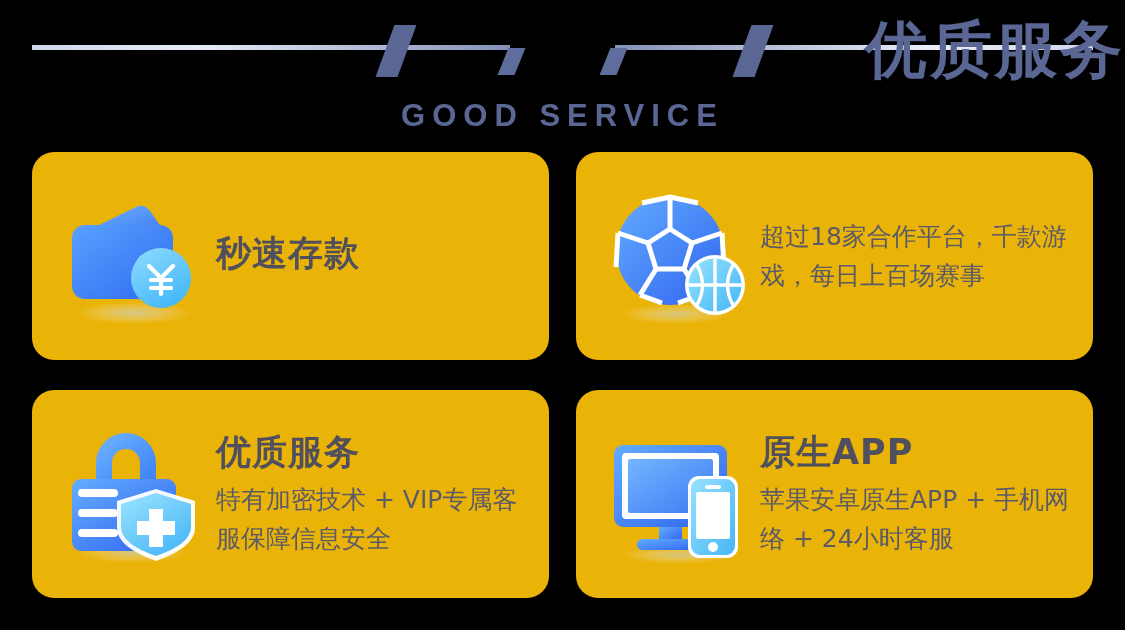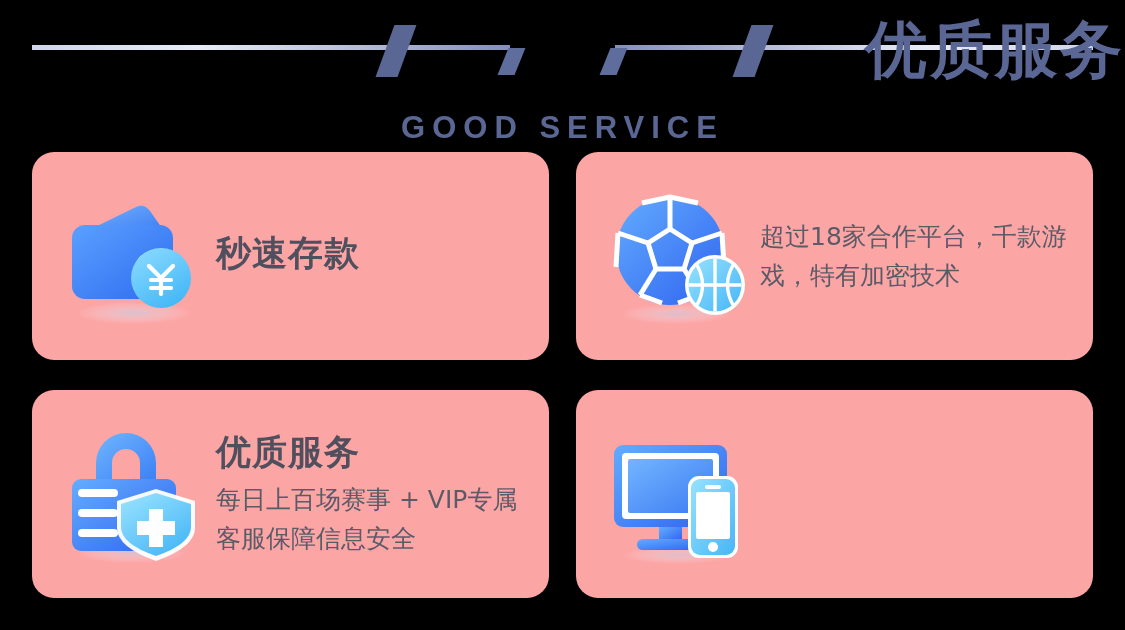--- a/index.html
+++ b/index.html
@@ -92,39 +92,38 @@
     position: absolute;
     left: 0;
     top: 98px;
     width: 1125px;
     text-align: center;
     font-size: 31px;
     font-weight: bold;
     color: #5a6694;
     letter-spacing: 7px;
     line-height: 36px;
-    margin-top: 12px;
   }
 
   
   .grid {
     position: absolute;
     left: 32px;
     top: 152px;
     width: 1061px;
     height: 446px;
     display: grid;
     grid-template-columns: 517px 517px;
     grid-template-rows: 208px 208px;
     column-gap: 27px;
     row-gap: 30px;
   }
 
   .card {
-    background: #fca5a5;
+    background: #eab308;
     border-radius: 22px;
     position: relative;
     display: flex;
     align-items: center;
     padding-left: 28px;
     overflow: hidden;
   }
 
   .card-icon {
     width: 150px;
@@ -260,21 +259,21 @@
         <circle cx="111" cy="104" r="26.5" fill="url(#bg2)"></circle>
         <g stroke="#ffffff" stroke-width="3.4" fill="none">
           <line x1="111" y1="77.5" x2="111" y2="130.5"></line>
           <line x1="84.5" y1="104" x2="137.5" y2="104"></line>
           <path d="M93 84 Q104 104 93 124"></path>
           <path d="M129 84 Q118 104 129 124"></path>
         </g>
       </svg>
     </div>
     <div class="card-text">
-      <div class="card-desc">超过18家合作平台，千款游戏，特有加密技术</div>
+      <div class="card-desc">超过18家合作平台，千款游戏，每日上百场赛事</div>
     </div>
   </div>
 
   <div class="card">
     <div class="card-icon">
       <svg viewBox="0 0 150 150" xmlns="http://www.w3.org/2000/svg">
         <defs>
           <linearGradient id="lg" x1="0" y1="0" x2="1" y2="1">
             <stop offset="0%" stop-color="#64adff"></stop>
             <stop offset="100%" stop-color="#2f63ef"></stop>
@@ -300,21 +299,21 @@
           <rect x="18" y="90" width="40" height="8" rx="4"></rect>
           <rect x="18" y="110" width="40" height="8" rx="4"></rect>
         </g>
         <path d="M96 70 L135 82 L135 109 Q135 128 96 142 Q57 128 57 109 L57 82 Z" fill="#ffffff" opacity="0.95"></path>
         <path d="M96 74 L131 85 L131 108 Q131 125 96 137 Q61 125 61 108 L61 85 Z" fill="url(#shd)"></path>
         <path d="M89 90 h14 v12 h12 v14 h-12 v12 h-14 v-12 h-12 v-14 h12 Z" fill="#ffffff"></path>
       </svg>
     </div>
     <div class="card-text">
       <div class="card-title">优质服务</div>
-      <div class="card-desc">每日上百场赛事 + VIP专属客服保障信息安全</div>
+      <div class="card-desc">特有加密技术 + VIP专属客服保障信息安全</div>
     </div>
   </div>
 
   <div class="card">
     <div class="card-icon">
       <svg viewBox="0 0 150 150" xmlns="http://www.w3.org/2000/svg">
         <defs>
           <linearGradient id="mg" x1="0" y1="0" x2="1" y2="1">
             <stop offset="0%" stop-color="#63acff"></stop>
             <stop offset="100%" stop-color="#2f63ef"></stop>
@@ -338,15 +337,19 @@
         <rect x="24" y="40" width="85" height="54" rx="2" fill="url(#msc)"></rect>
         <rect x="55" y="108" width="23" height="14" fill="url(#mg)"></rect>
         <rect x="33" y="120" width="67" height="11" rx="5.5" fill="url(#mg)"></rect>
         <rect x="84" y="57" width="50" height="82" rx="11" fill="#ffffff"></rect>
         <rect x="87" y="60" width="44" height="76" rx="9" fill="url(#phg)"></rect>
         <rect x="92" y="73" width="34" height="47" rx="2" fill="#ffffff"></rect>
         <rect x="101" y="66" width="16" height="4" rx="2" fill="#ffffff"></rect>
         <circle cx="109" cy="128" r="5" fill="#ffffff"></circle>
       </svg>
     </div>
+    <div class="card-text">
+      <div class="card-title">原生APP</div>
+      <div class="card-desc">苹果安卓原生APP + 手机网络 + 24小时客服</div>
+    </div>
   </div>
 
 </div>
 
 </body></html>

